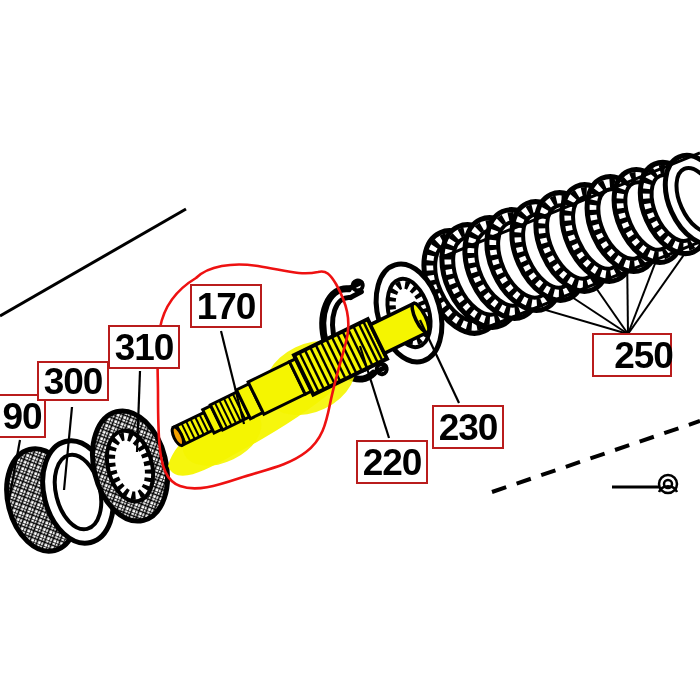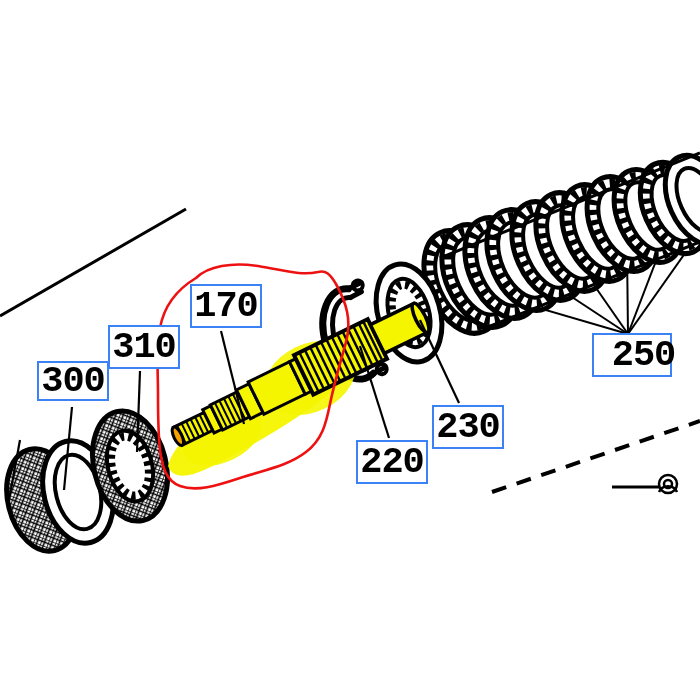--- a/index.html
+++ b/index.html
@@ -25,23 +25,23 @@
     position: absolute;
     left: 0;
     top: 0;
     width: 700px;
     height: 700px;
     display: block;
   }
   .callout {
     position: absolute;
     background: #ffffff;
-    border: 2px solid #3b82f6;
+    border: 2px solid #b91c1c;
     color: #000000;
-    font-family: Liberation Mono, monospace;
+    font-family: Liberation Sans, sans-serif;
     font-weight: bold;
     line-height: 1;
     display: flex;
     align-items: center;
     justify-content: center;
     letter-spacing: -1px;
     box-sizing: border-box;
     white-space: nowrap;
   }
 </style>
@@ -282,20 +282,23 @@
       <line x1="20" y1="440" x2="9" y2="500"></line>
       <line x1="72" y1="407" x2="64" y2="490"></line>
       <line x1="140" y1="371" x2="137" y2="452"></line>
       <line x1="221" y1="331" x2="244" y2="424"></line>
       <line x1="389" y1="438" x2="360" y2="346"></line>
       <line x1="459" y1="403" x2="420" y2="320"></line>
     </g>
 
   </svg>
 
+  <div class="callout" style="left:0px; top:394px; width:46px; height:44px; font-size:37px; border-left:none;">
+    <span>90</span>
+  </div>
 
   <div class="callout" style="left:37px; top:361px; width:72px; height:40px; font-size:37px;">
     <span>300</span>
   </div>
 
   <div class="callout" style="left:108px; top:325px; width:72px; height:44px; font-size:37px;justify-content:center;">
     <span>310</span>
   </div>
 
   <div class="callout" style="left:190px; top:284px; width:72px; height:44px; font-size:37px;">

